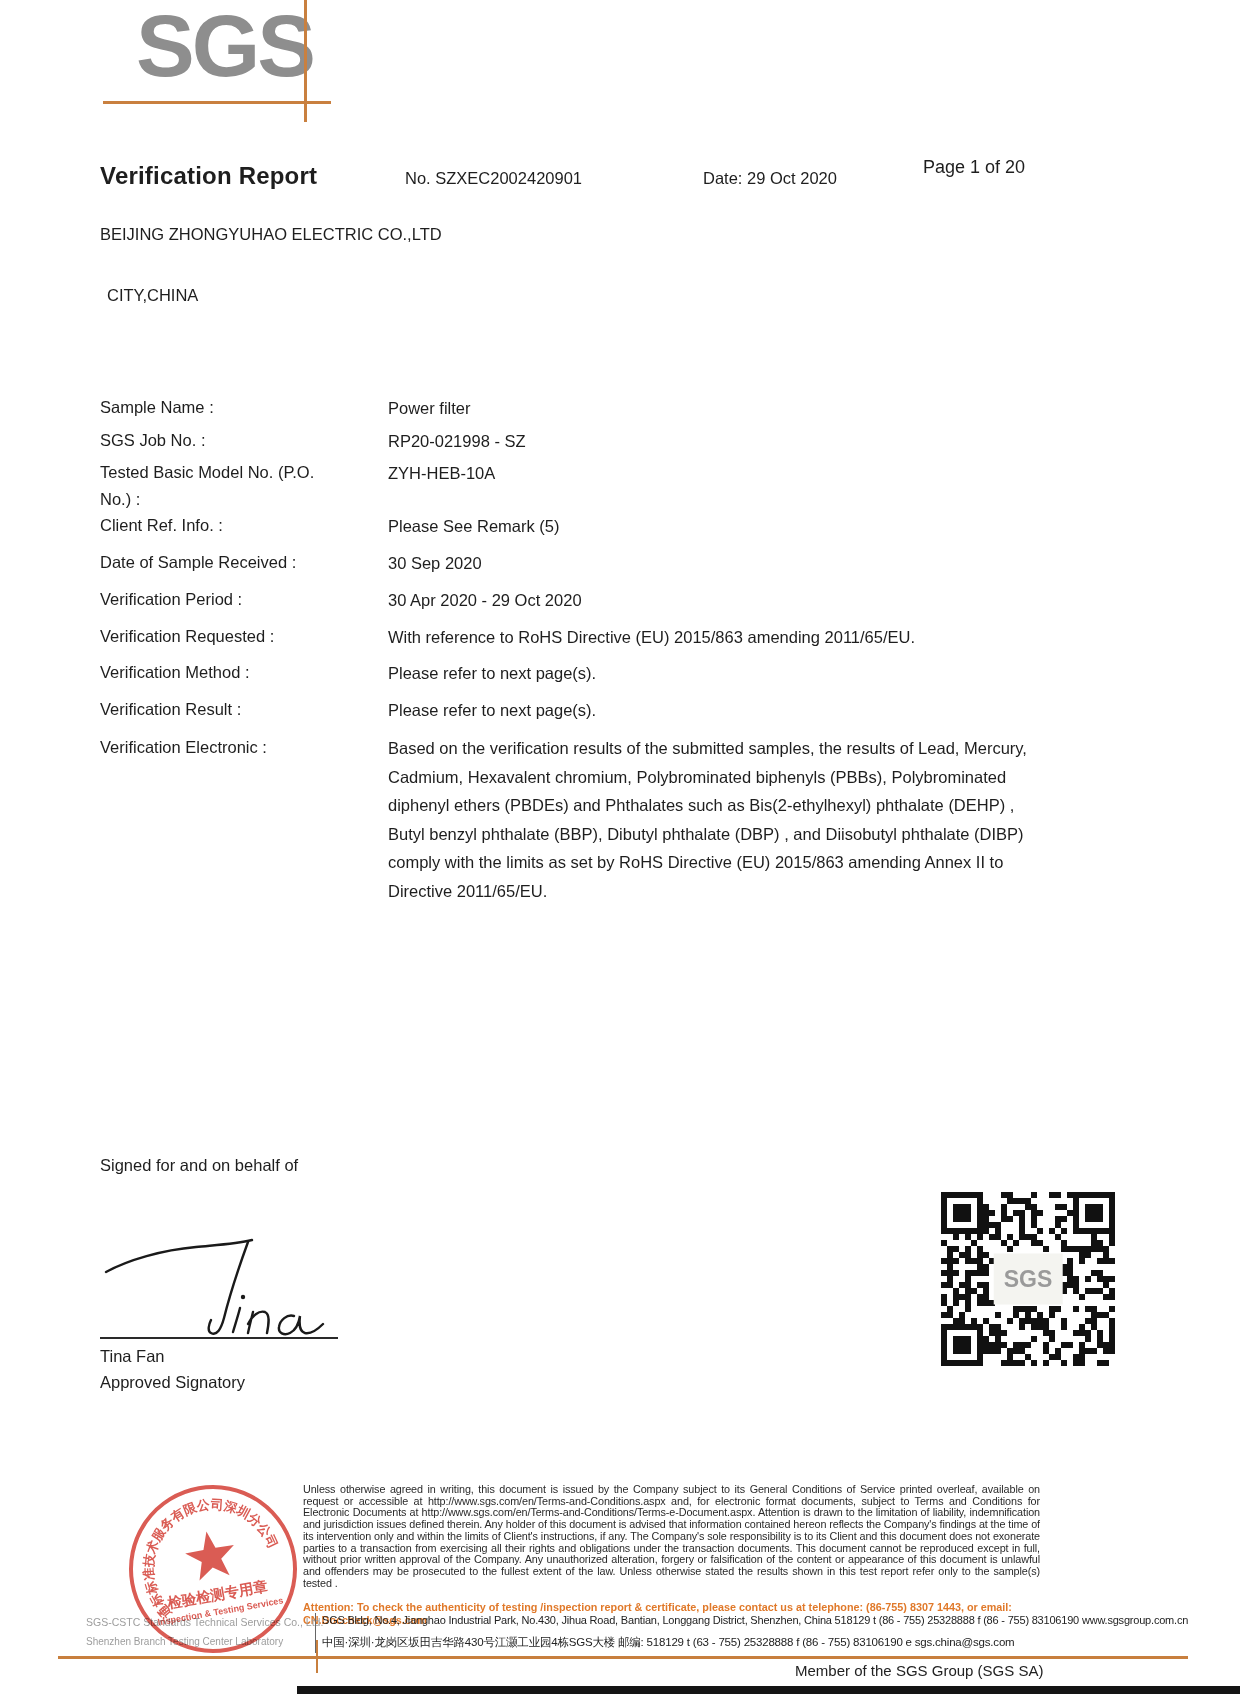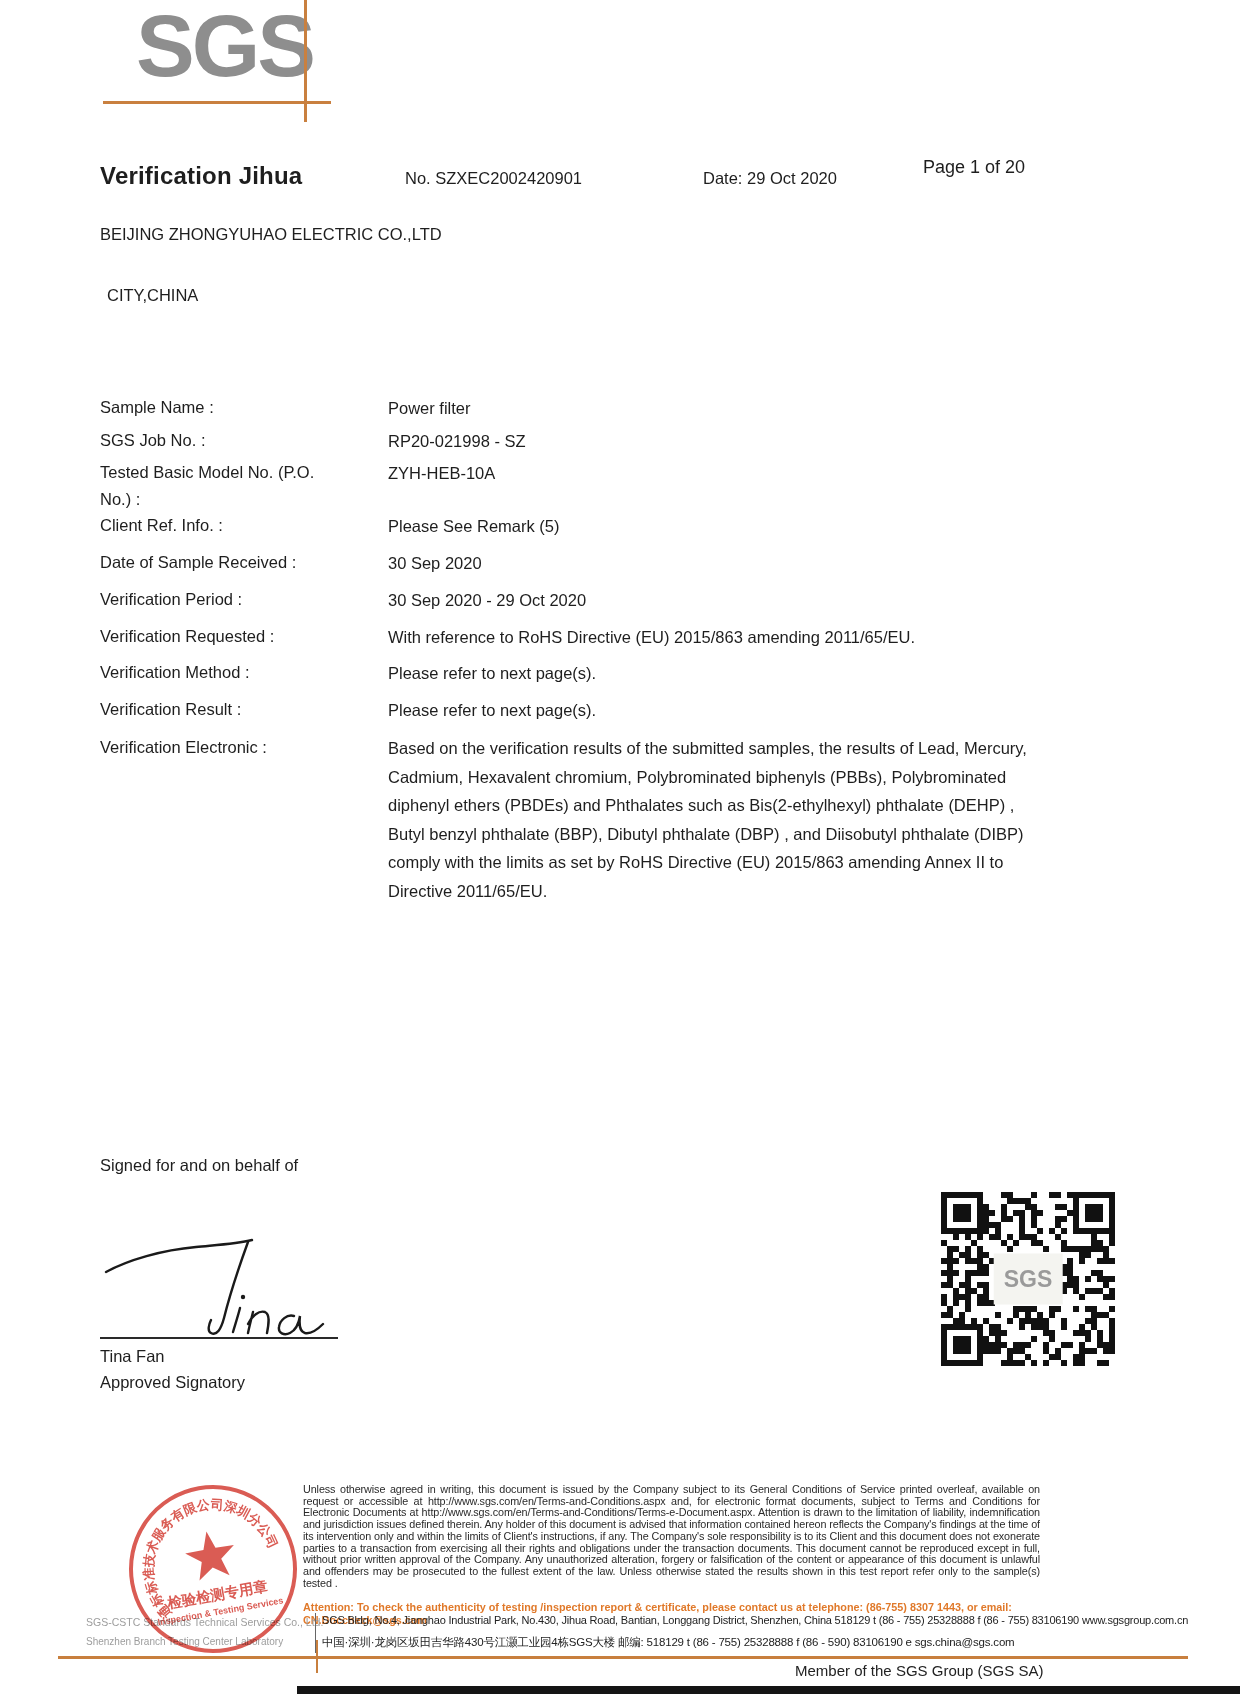--- a/index.html
+++ b/index.html
@@ -62,21 +62,21 @@
 </style>
 </head>
 <body>
 
 <div class="page">
 
   <div class="abs logo">SGS</div>
   <div class="abs logo-vline"></div>
   <div class="abs logo-hline"></div>
 
-  <div class="abs title">Verification Jihua</div>
+  <div class="abs title">Verification Report</div>
   <div class="abs repno">No. SZXEC2002420901</div>
   <div class="abs hdate">Date: 29 Oct 2020</div>
   <div class="abs pageinfo">Page 1 of 20</div>
 
   <div class="abs client-name">BEIJING ZHONGYUHAO ELECTRIC CO.,LTD</div>
   <div class="abs client-addr2">CITY,CHINA</div>
 
   <div class="abs details">
     <div class="drow" style="top:0">
       <div class="dlabel">Sample Name :</div>
@@ -93,21 +93,21 @@
     <div class="drow" style="top:118px">
       <div class="dlabel">Client Ref. Info. :</div>
       <div class="dvalue">Please See Remark (5)</div>
     </div>
     <div class="drow" style="top:155px">
       <div class="dlabel">Date of Sample Received :</div>
       <div class="dvalue">30 Sep 2020</div>
     </div>
     <div class="drow" style="top:192px">
       <div class="dlabel">Verification Period :</div>
-      <div class="dvalue">30 Sep 2020 - 29 Oct 2020</div>
+      <div class="dvalue">30 Apr 2020 - 29 Oct 2020</div>
     </div>
     <div class="drow" style="top:229px">
       <div class="dlabel">Verification Requested :</div>
       <div class="dvalue">With reference to RoHS Directive (EU) 2015/863 amending 2011/65/EU.</div>
     </div>
     <div class="drow" style="top:265px">
       <div class="dlabel">Verification Method :</div>
       <div class="dvalue">Please refer to next page(s).</div>
     </div>
     <div class="drow" style="top:302px">
@@ -521,19 +521,19 @@
       <text x="86" y="132" text-anchor="middle" font-size="9" font-weight="bold" fill="#d5453c">Inspection &amp; Testing Services</text>
     </svg>
   </div>
 
   <div class="abs fine">Unless otherwise agreed in writing, this document is issued by the Company subject to its General Conditions of Service printed overleaf, available on request or accessible at http://www.sgs.com/en/Terms-and-Conditions.aspx and, for electronic format documents, subject to Terms and Conditions for Electronic Documents at http://www.sgs.com/en/Terms-and-Conditions/Terms-e-Document.aspx. Attention is drawn to the limitation of liability, indemnification and jurisdiction issues defined therein. Any holder of this document is advised that information contained hereon reflects the Company's findings at the time of its intervention only and within the limits of Client's instructions, if any. The Company's sole responsibility is to its Client and this document does not exonerate parties to a transaction from exercising all their rights and obligations under the transaction documents. This document cannot be reproduced except in full, without prior written approval of the Company. Any unauthorized alteration, forgery or falsification of the content or appearance of this document is unlawful and offenders may be prosecuted to the fullest extent of the law. Unless otherwise stated the results shown in this test report refer only to the sample(s) tested .</div>
   <div class="abs attention">Attention: To check the authenticity of testing /inspection report &amp; certificate, please contact us at telephone: (86-755) 8307 1443, or email: CN.Doccheck@sgs.com</div>
   <div class="abs co-gray1">SGS-CSTC Standards Technical Services Co., Ltd.</div>
   <div class="abs co-gray2">Shenzhen Branch Testing Center Laboratory</div>
   <div class="abs addr-sep"></div>
   <div class="abs addr1">SGS Bldg, No.4, Jianghao Industrial Park, No.430, Jihua Road, Bantian, Longgang District, Shenzhen, China 518129   t (86 - 755) 25328888   f (86 - 755) 83106190   www.sgsgroup.com.cn</div>
-  <div class="abs addr2">中国·深圳·龙岗区坂田吉华路430号江灏工业园4栋SGS大楼   邮编: 518129   t (86 - 755) 25328888   f (86 - 590) 83106190   e   sgs.china@sgs.com</div>
+  <div class="abs addr2">中国·深圳·龙岗区坂田吉华路430号江灏工业园4栋SGS大楼   邮编: 518129   t (63 - 755) 25328888   f (86 - 755) 83106190   e   sgs.china@sgs.com</div>
   <div class="abs foot-rule"></div>
   <div class="abs foot-tick"></div>
   <div class="abs member">Member of the SGS Group (SGS SA)</div>
   <div class="abs bottom-bar"></div>
 
 </div>
 
 </body></html>

